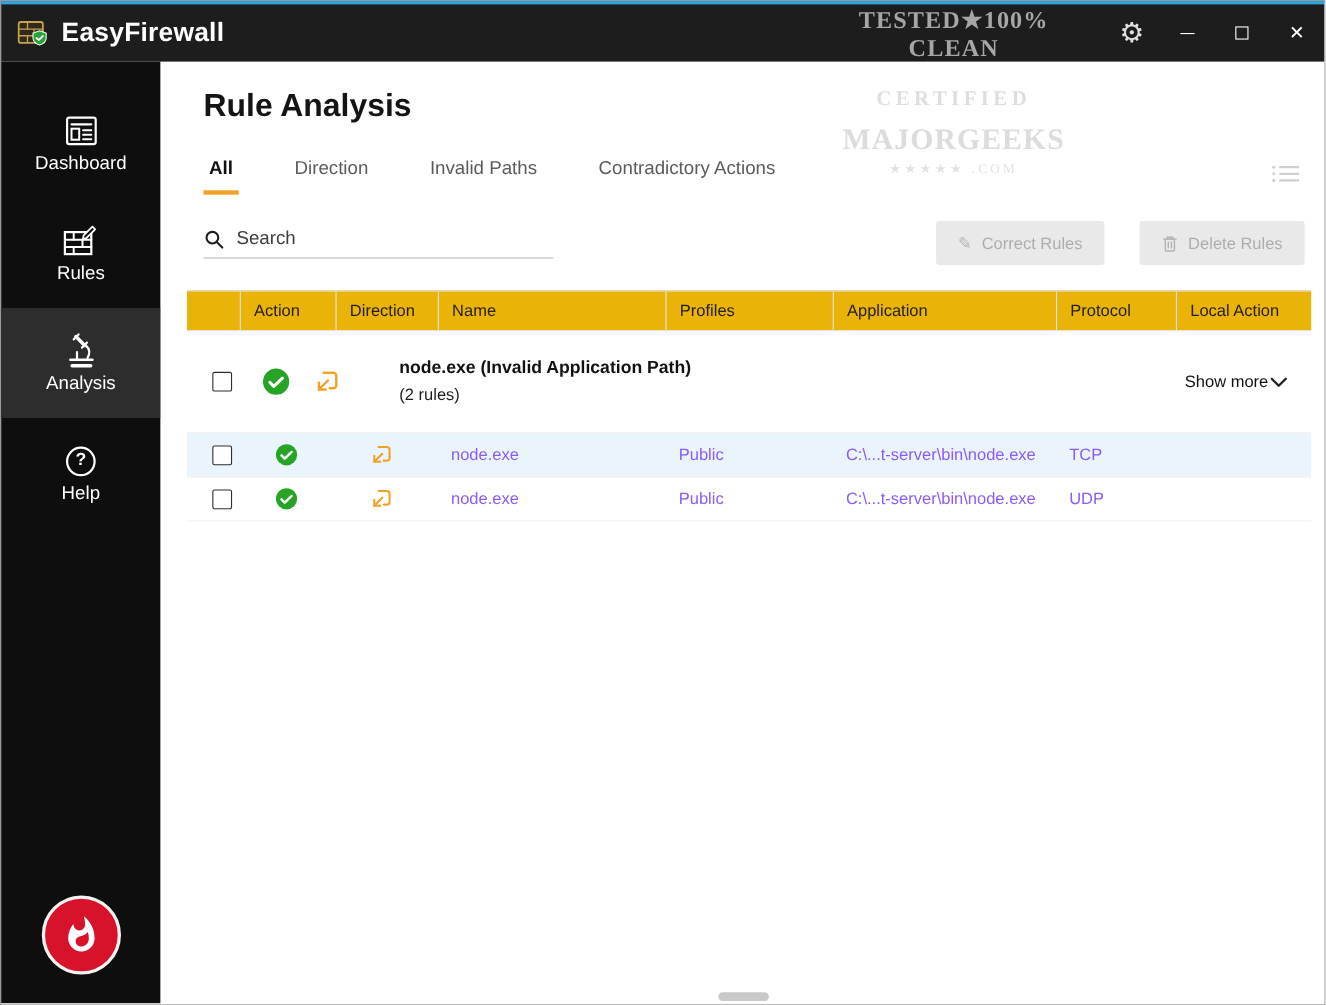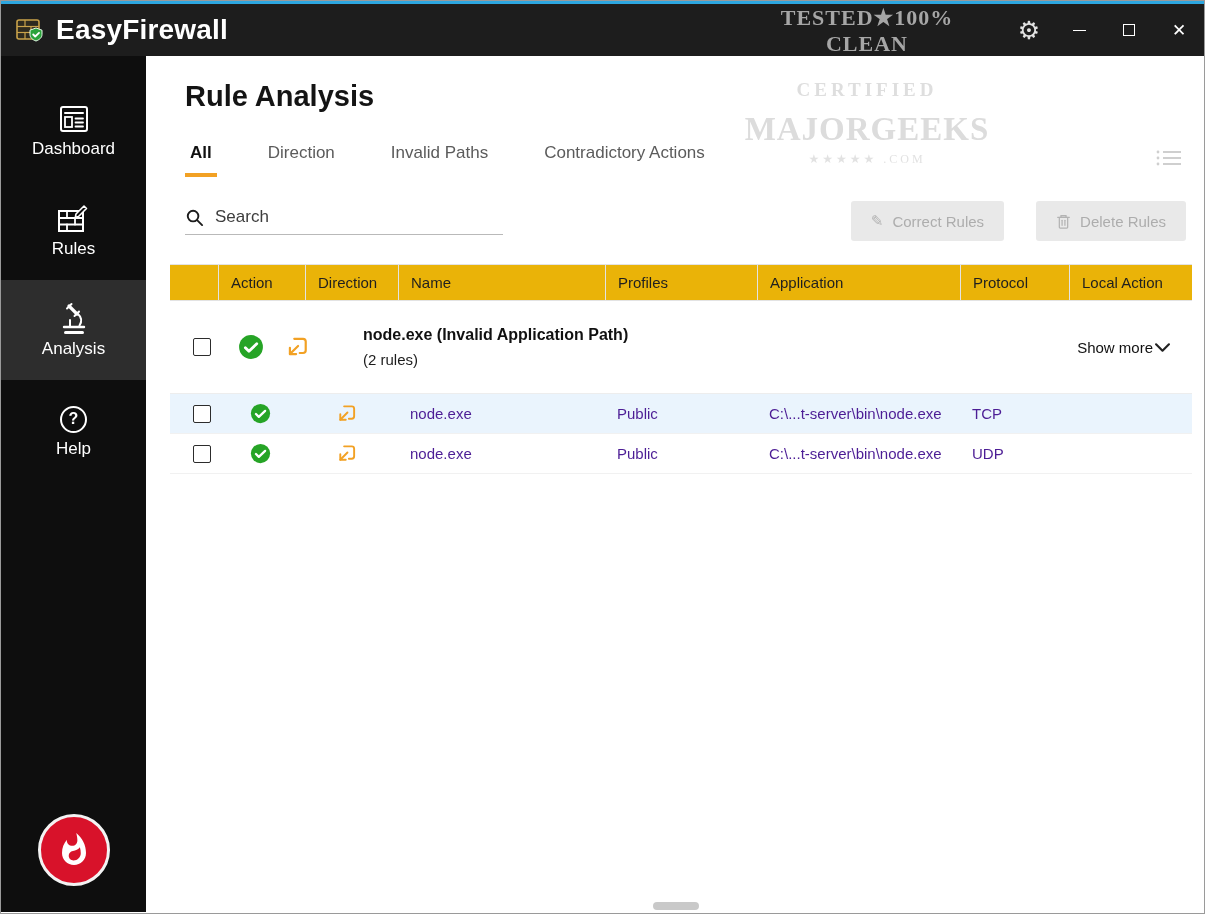--- a/index.html
+++ b/index.html
@@ -8,21 +8,21 @@
   .window {
     position: relative; width: 1205px; height: 914px;
     background: #fff; overflow: hidden; border: 1px solid #9a9a9a;
   }
   
   .titlebar {
     height: 55px; background: #1d1d1d; border-top: 3px solid #2da7e0;
     display: flex; align-items: center; position: relative; z-index: 2;
   }
   .logo { margin-left: 13px; width: 32px; height: 32px; display:flex; align-items:center; justify-content:center; }
-  .app-name { margin-left: 10px; font-size: 28px; color: #fff; letter-spacing: .2px; }
+  .app-name { margin-left: 10px; font-size: 24px; color: #fff; letter-spacing: .2px; }
   .app-name .reg { font-weight: 600; }
   .app-name .bold { font-weight: 800; }
   .tb-controls { margin-left: auto; display: flex; align-items: center; height: 100%; }
   .tb-btn { width: 50px; height: 100%; display:flex; align-items:center; justify-content:center; color:#e8e8e8; cursor: pointer; }
   .gear-glyph { font-size: 25px; color:#e2e2e2; }
   .min-glyph { width: 13px; border-top: 1.6px solid #fff; display:block; }
   .max-glyph { width: 12px; height: 12px; border: 1.6px solid #fff; display:block; }
   .close-glyph { font-size: 17px; color:#fff; }
   
   .body-row { display: flex; height: 856px; }
@@ -74,36 +74,36 @@
   .group-row { display: flex; align-items: center; height: 93px; border-bottom: 1px solid #ededed; }
   .cb { width: 18px; height: 18px; border: 1.7px solid #2c2c2c; border-radius: 2px; background: #fff; flex-shrink: 0; cursor: pointer; }
   .group-row .cb { margin-left: 23px; }
   .group-check { margin-left: 27px; display:flex; }
   .group-dir { margin-left: 21px; display:flex; }
   .group-titles { margin-left: 54px; }
   .group-title { font-size: 16px; font-weight: 700; color: #111; }
   .group-count { font-size: 15px; color: #1c1c1c; margin-top: 7px; }
   .show-more { margin-left: auto; margin-right: 22px; display: flex; align-items: center; gap: 2px; cursor: pointer; }
   .show-more-label { font-size: 15px; color: #111; }
-  .trow { height: 40px; border-bottom: 1px solid #f1f1f1; align-items: center; font-size: 15px; color: #4c1d95; }
+  .trow { height: 40px; border-bottom: 1px solid #f1f1f1; align-items: center; font-size: 15px; color: #8b5cf6; }
   .trow.alt { background: #eaf4fd; }
   .cell { padding-left: 12px; white-space: nowrap; overflow: hidden; display: flex; align-items: center; height: 100%; }
   .cell.cb-cell { padding-left: 23px; }
   .cell.icon-action { padding-left: 32px; }
   .cell.icon-dir { padding-left: 31px; }
   
   .hscroll-thumb { position: absolute; bottom: 3px; left: 652px; width: 46px; height: 8px; background: #c9c9c9; border-radius: 4px; cursor: pointer; }
   .watermark {
     position: absolute; top: 4px; left: 738px; width: 256px; z-index: 5;
     text-align: center; pointer-events: none;
     font-family: "Liberation Serif", serif;
   }
   .wm1 { font-size: 22px; font-weight: 700; color: #a6a6a6; letter-spacing: 1px; }
   .wm2 { margin-top: 22px; font-size: 19px; font-weight: 700; color: #dedede; letter-spacing: 4px; }
-  .wm3 { margin-top: 10px; font-size: 33px; font-weight: 800; color: #dcdcdc; letter-spacing: 1px; }
+  .wm3 { margin-top: 10px; font-size: 27px; font-weight: 800; color: #dcdcdc; letter-spacing: 1px; }
   .wm4 { margin-top: 4px; font-size: 12px; color: #e2e2e2; letter-spacing: 3px; }
 </style>
 </head>
 <body>
 
 <div class="window">
 
   <div class="titlebar">
     <span class="logo">
       <svg width="30" height="30" viewBox="0 0 30 30">

